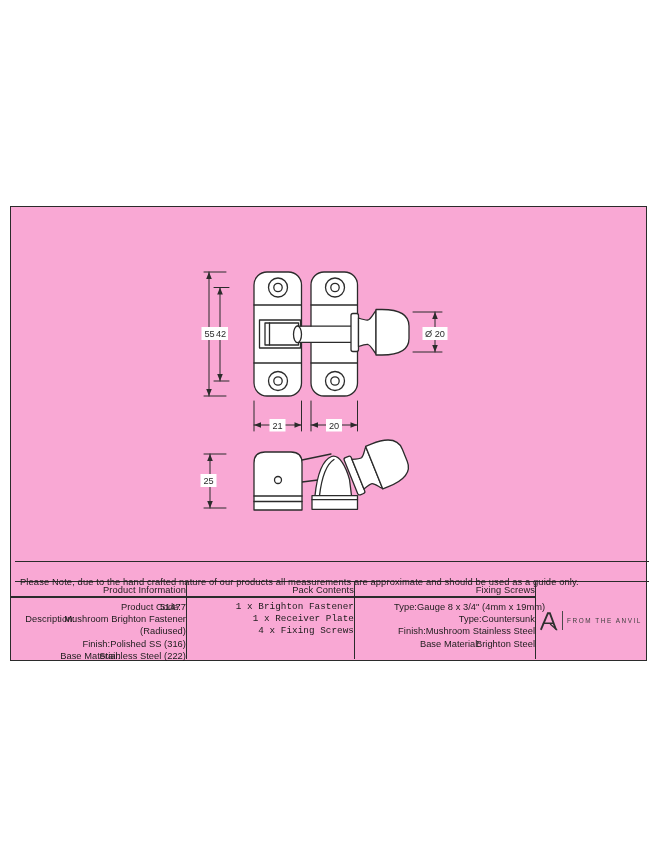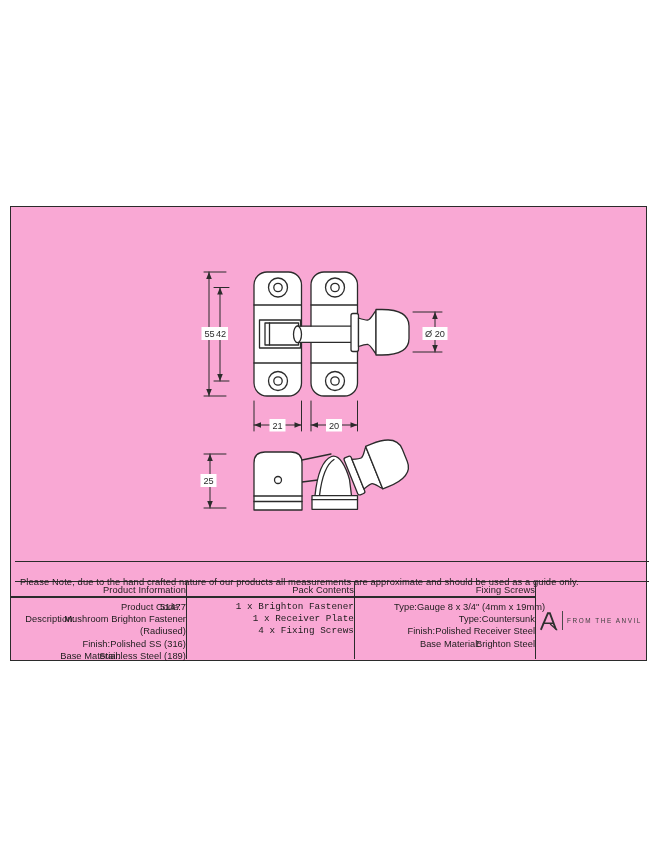--- a/index.html
+++ b/index.html
@@ -161,21 +161,21 @@
         <div class="spec-row">
           <span class="spec-label">Description:</span><span class="spec-value">Mushroom Brighton Fastener</span>
         </div>
         <div class="spec-row">
           <span class="spec-label"></span><span class="spec-value">(Radiused)</span>
         </div>
         <div class="spec-row">
           <span class="spec-label">Finish:</span><span class="spec-value">Polished SS (316)</span>
         </div>
         <div class="spec-row">
-          <span class="spec-label">Base Material:</span><span class="spec-value">Stainless Steel (189)</span>
+          <span class="spec-label">Base Material:</span><span class="spec-value">Stainless Steel (222)</span>
         </div>
       </div>
     </div>
 
     <div class="col col-sep c2">
       <div class="col-header">Pack Contents</div>
       <div class="col-body">
         <div class="spec-row">1 x Brighton Fastener</div>
         <div class="spec-row">1 x Receiver Plate</div>
         <div class="spec-row">4 x Fixing Screws</div>
@@ -185,21 +185,21 @@
     <div class="col col-sep c3">
       <div class="col-header">Fixing Screws</div>
       <div class="col-body">
         <div class="spec-row">
           <span class="spec-label">Type:</span><span class="spec-value">Gauge 8 x 3/4" (4mm x 19mm)</span>
         </div>
         <div class="spec-row">
           <span class="spec-label">Type:</span><span class="spec-value">Countersunk</span>
         </div>
         <div class="spec-row">
-          <span class="spec-label">Finish:</span><span class="spec-value">Polished Receiver Steel</span>
+          <span class="spec-label">Finish:</span><span class="spec-value">Mushroom Stainless Steel</span>
         </div>
         <div class="spec-row">
           <span class="spec-label">Base Material:</span><span class="spec-value">Brighton Steel</span>
         </div>
       </div>
     </div>
 
     <div class="col c4">
       <div class="brand-box">
         <svg width="19" height="22" viewBox="0 0 22 24" xmlns="http://www.w3.org/2000/svg">

